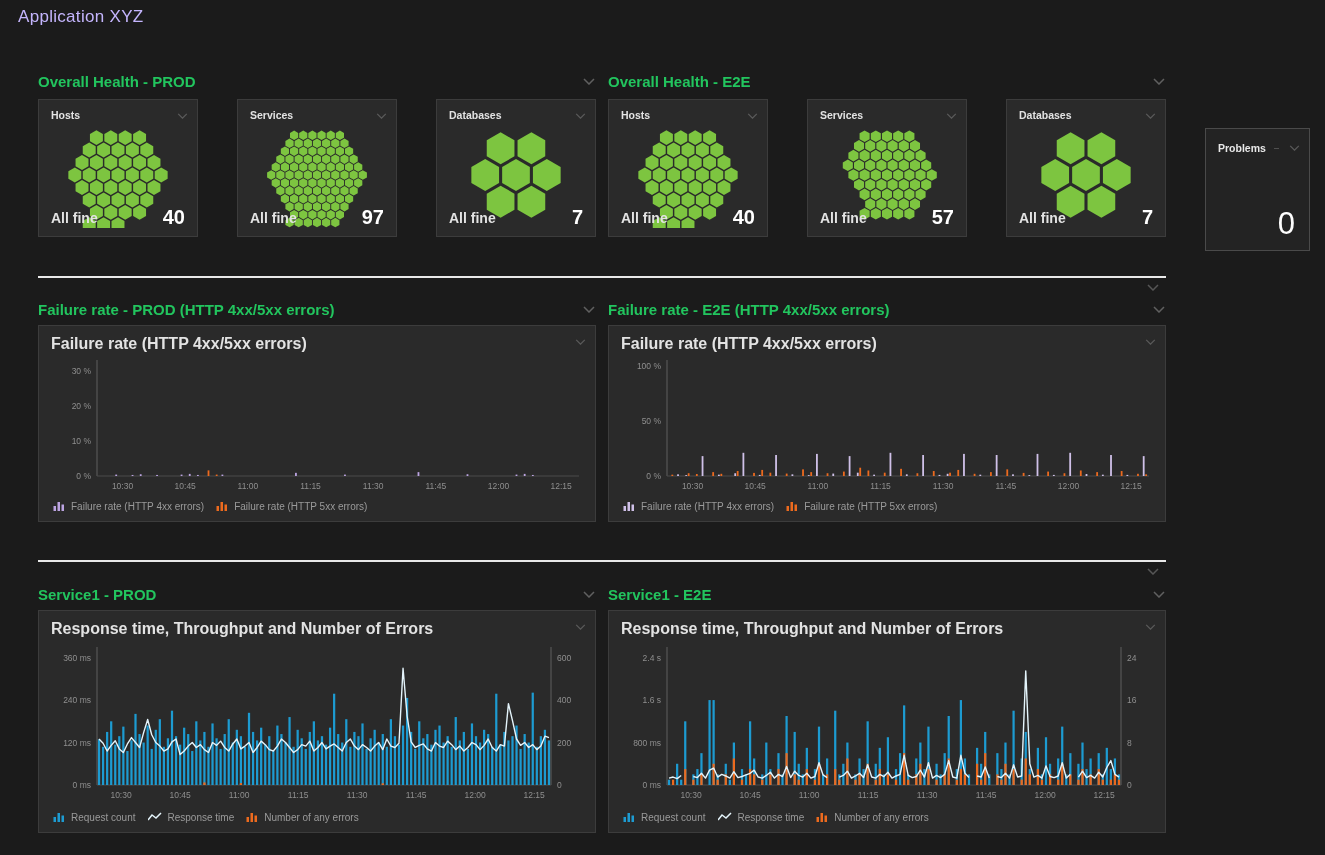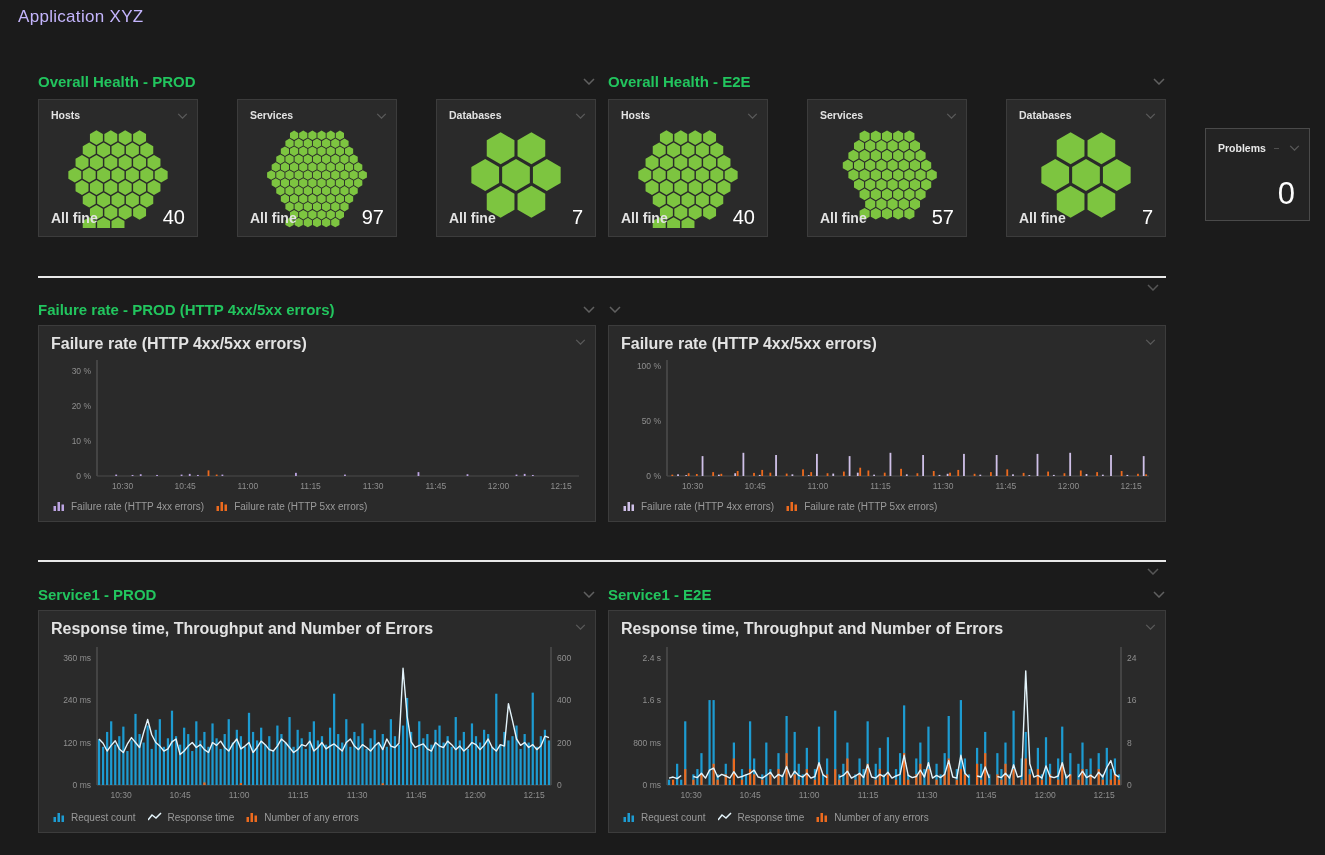--- a/index.html
+++ b/index.html
@@ -15,21 +15,21 @@
   .chev { display:inline-flex; align-items:center; justify-content:center; width:14px; height:14px; opacity:.75; }
   .tile {
     position:absolute; background:#2a2a2a; border:1px solid #3c3c3c;
   }
   .tile-top { position:absolute; left:12px; right:8px; top:9px; display:flex; justify-content:space-between; align-items:flex-start; }
   .tile-title { font-size:10.5px; font-weight:700; color:#e3e3e3; }
   .chart-title { font-size:16px; font-weight:700; color:#e3e3e3; }
   .hex-wrap { position:absolute; left:0; right:0; top:22px; height:106px; display:flex; align-items:center; justify-content:center; }
   .tile-bottom { position:absolute; left:12px; right:12px; bottom:7px; display:flex; justify-content:space-between; align-items:flex-end; }
   .tile-status { font-size:14px; font-weight:700; color:#e3e3e3; padding-bottom:3px; }
-  .tile-count { font-size:20px; font-weight:400; color:#ffffff; }
+  .tile-count { font-size:20px; font-weight:700; color:#ffffff; }
   .problems-tile { background:#232323; border:1px solid #4a4a4a; }
   .problems-head { position:absolute; left:12px; right:8px; top:12px; display:flex; align-items:center; gap:6px; }
   .problems-label { font-size:10.5px; font-weight:700; color:#e8e8e8; }
   .problems-line { flex:1; height:1px; background:#4f4f4f; margin:0 2px; }
   .problems-count { position:absolute; right:14px; bottom:8px; font-size:31px; font-weight:300; color:#fdfdfd; }
   .divider { position:absolute; height:2px; background:#e9e9e9; }
   .chart-area { position:absolute; left:6px; top:28px; }
   .legend { position:absolute; left:14px; bottom:9px; display:flex; gap:12px; align-items:center; }
   .legend-item { display:flex; gap:6px; align-items:center; font-size:10px; color:#9a9a9a; }
 </style>
@@ -405,21 +405,21 @@
         <polygon points="-1.56,-18.90 -15.59,-10.80 -29.62,-18.90 -29.62,-35.10 -15.59,-43.20 -1.56,-35.10" fill="#7dc540"></polygon>
         <polygon points="-17.15,8.10 -31.18,16.20 -45.21,8.10 -45.21,-8.10 -31.18,-16.20 -17.15,-8.10" fill="#7dc540"></polygon>
       </svg>
     </div>
   <div class="tile-bottom">
       <span class="tile-status">All fine</span>
       <span class="tile-count">7</span>
     </div>
 </div>
 
-<div class="tile problems-tile" style="left:1205px;top:128px;width:105px;height:93px">
+<div class="tile problems-tile" style="left:1205px;top:128px;width:105px;height:123px">
   <div class="problems-head">
     <span class="problems-label">Problems</span>
     <span class="problems-line"></span>
     <span class="chev">
         <svg width="11" height="6" viewBox="0 0 12 7">
           <path d="M1 1 L6 6 L11 1" stroke="#6a6a6a" stroke-width="1.5" fill="none"></path>
         </svg>
       </span>
   </div>
   <div class="problems-count">0</div>
@@ -434,20 +434,21 @@
 
 <div class="abs section-head" style="left:38px;top:298px">
   <span class="st">Failure rate - PROD (HTTP 4xx/5xx errors)</span>
   <span class="chev">
       <svg width="12" height="7" viewBox="0 0 12 7">
         <path d="M1 1 L6 6 L11 1" stroke="#787878" stroke-width="1.5" fill="none"></path>
       </svg>
     </span>
 </div>
 <div class="abs section-head" style="left:608px;top:298px">
+  <span class="st">Failure rate - E2E (HTTP 4xx/5xx errors)</span>
   <span class="chev">
       <svg width="12" height="7" viewBox="0 0 12 7">
         <path d="M1 1 L6 6 L11 1" stroke="#787878" stroke-width="1.5" fill="none"></path>
       </svg>
     </span>
 </div>
 
 <div class="tile" style="left:38px;top:325px;width:558px;height:197px">
   <div class="tile-top">
       <span class="chart-title">Failure rate (HTTP 4xx/5xx errors)</span>

